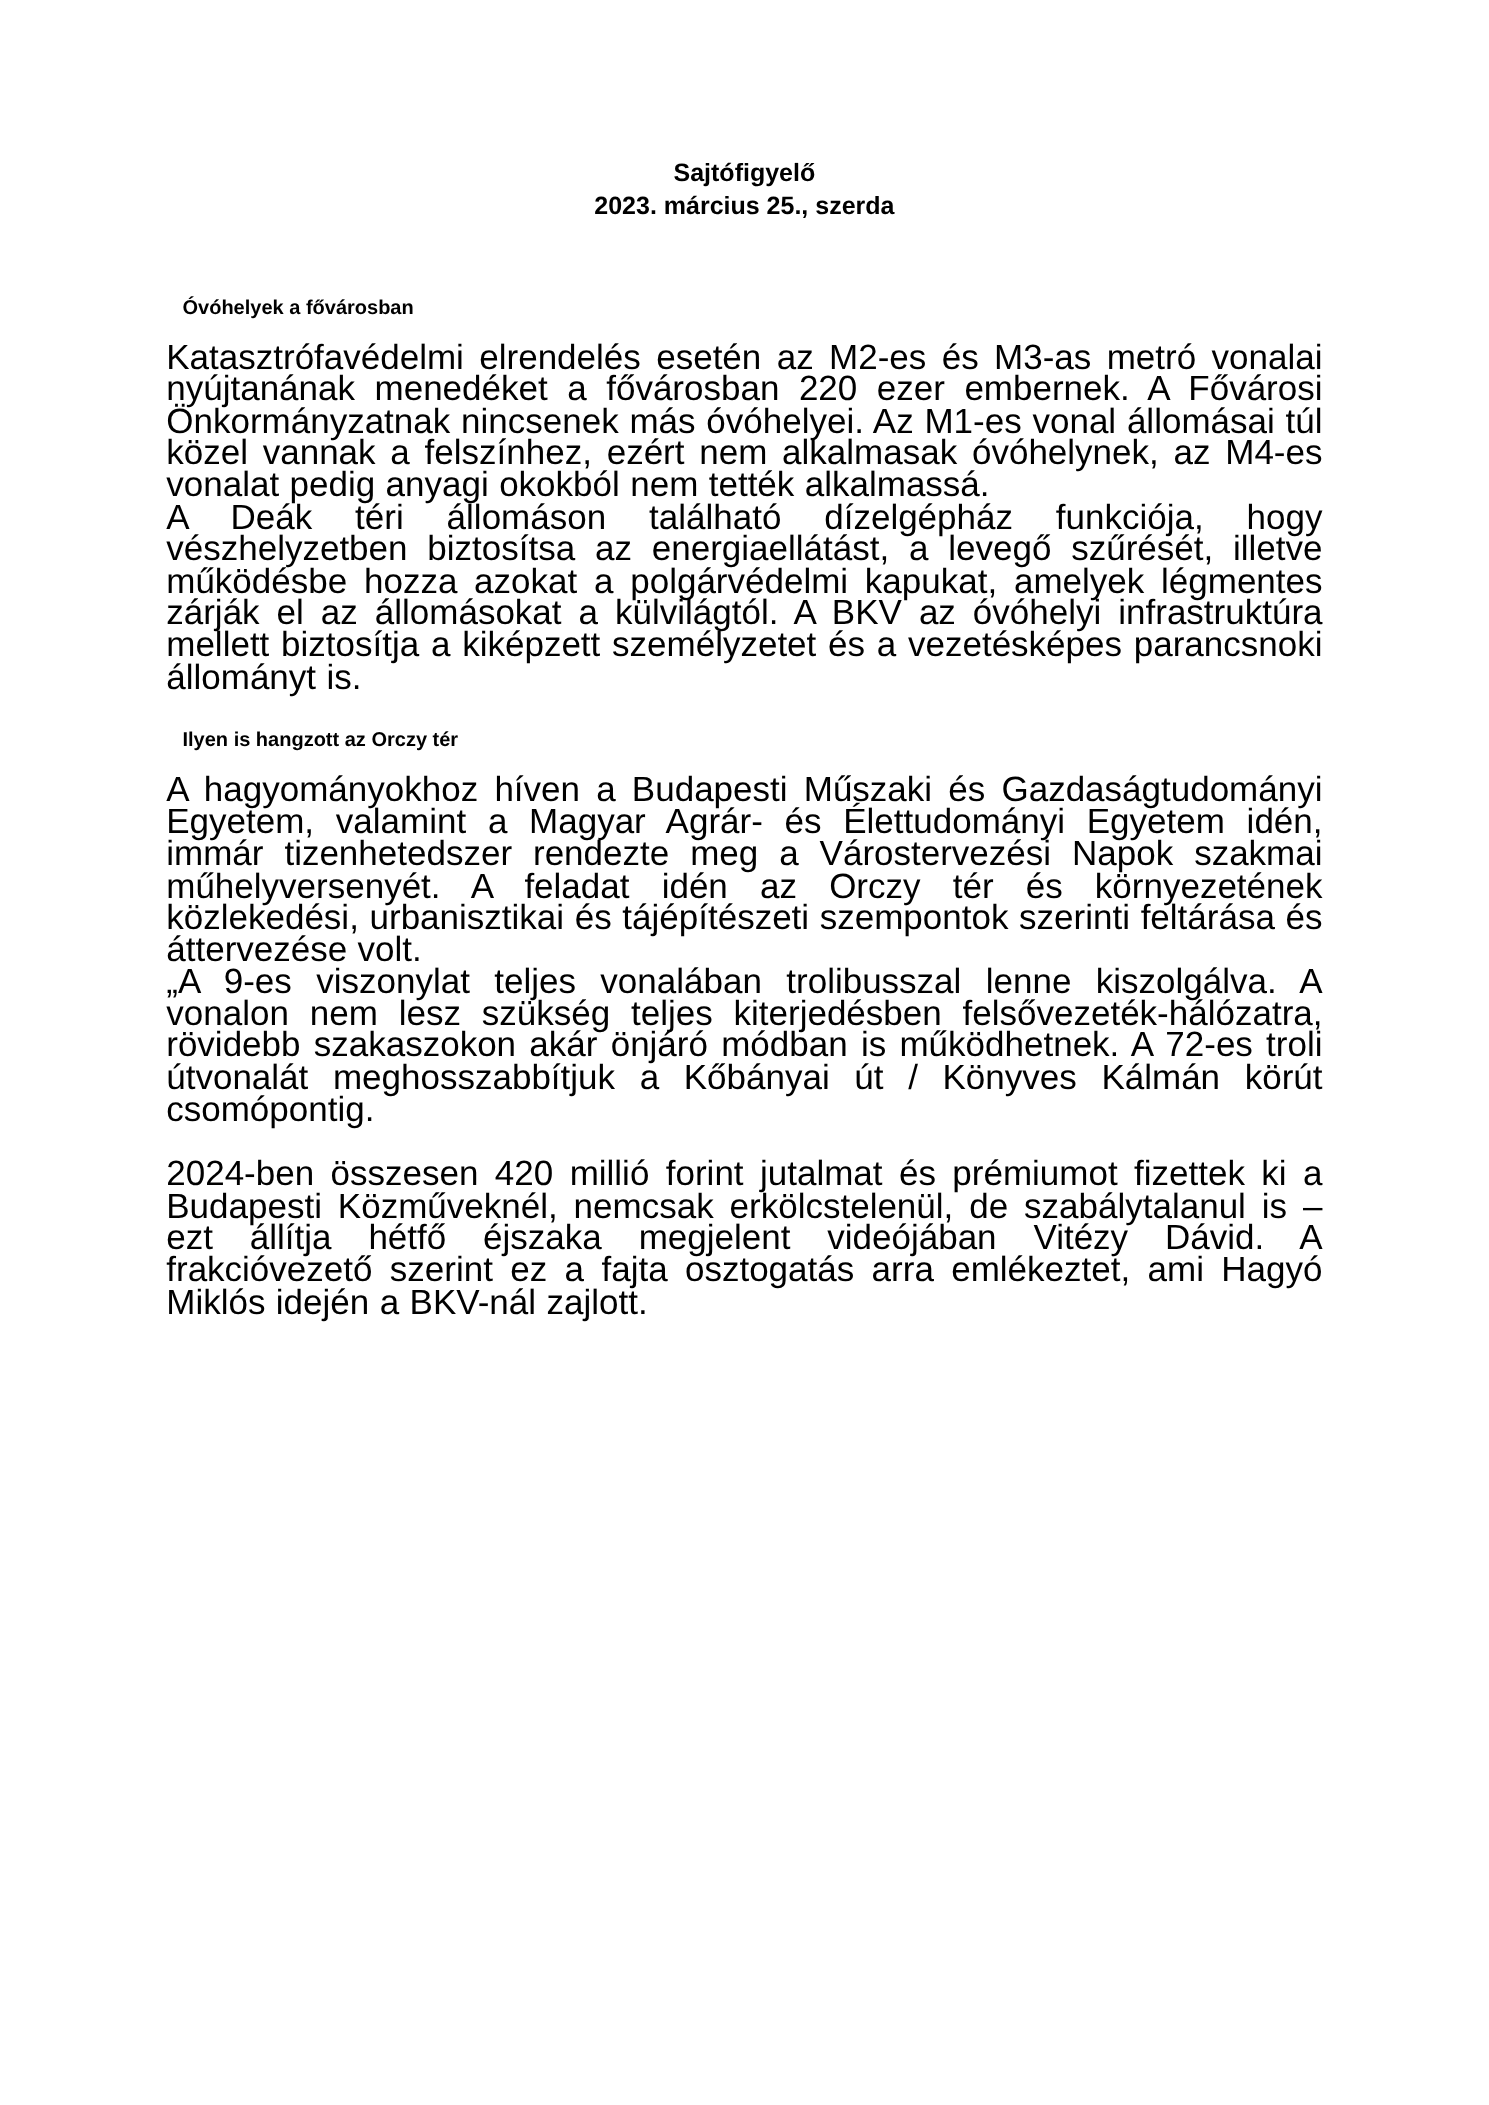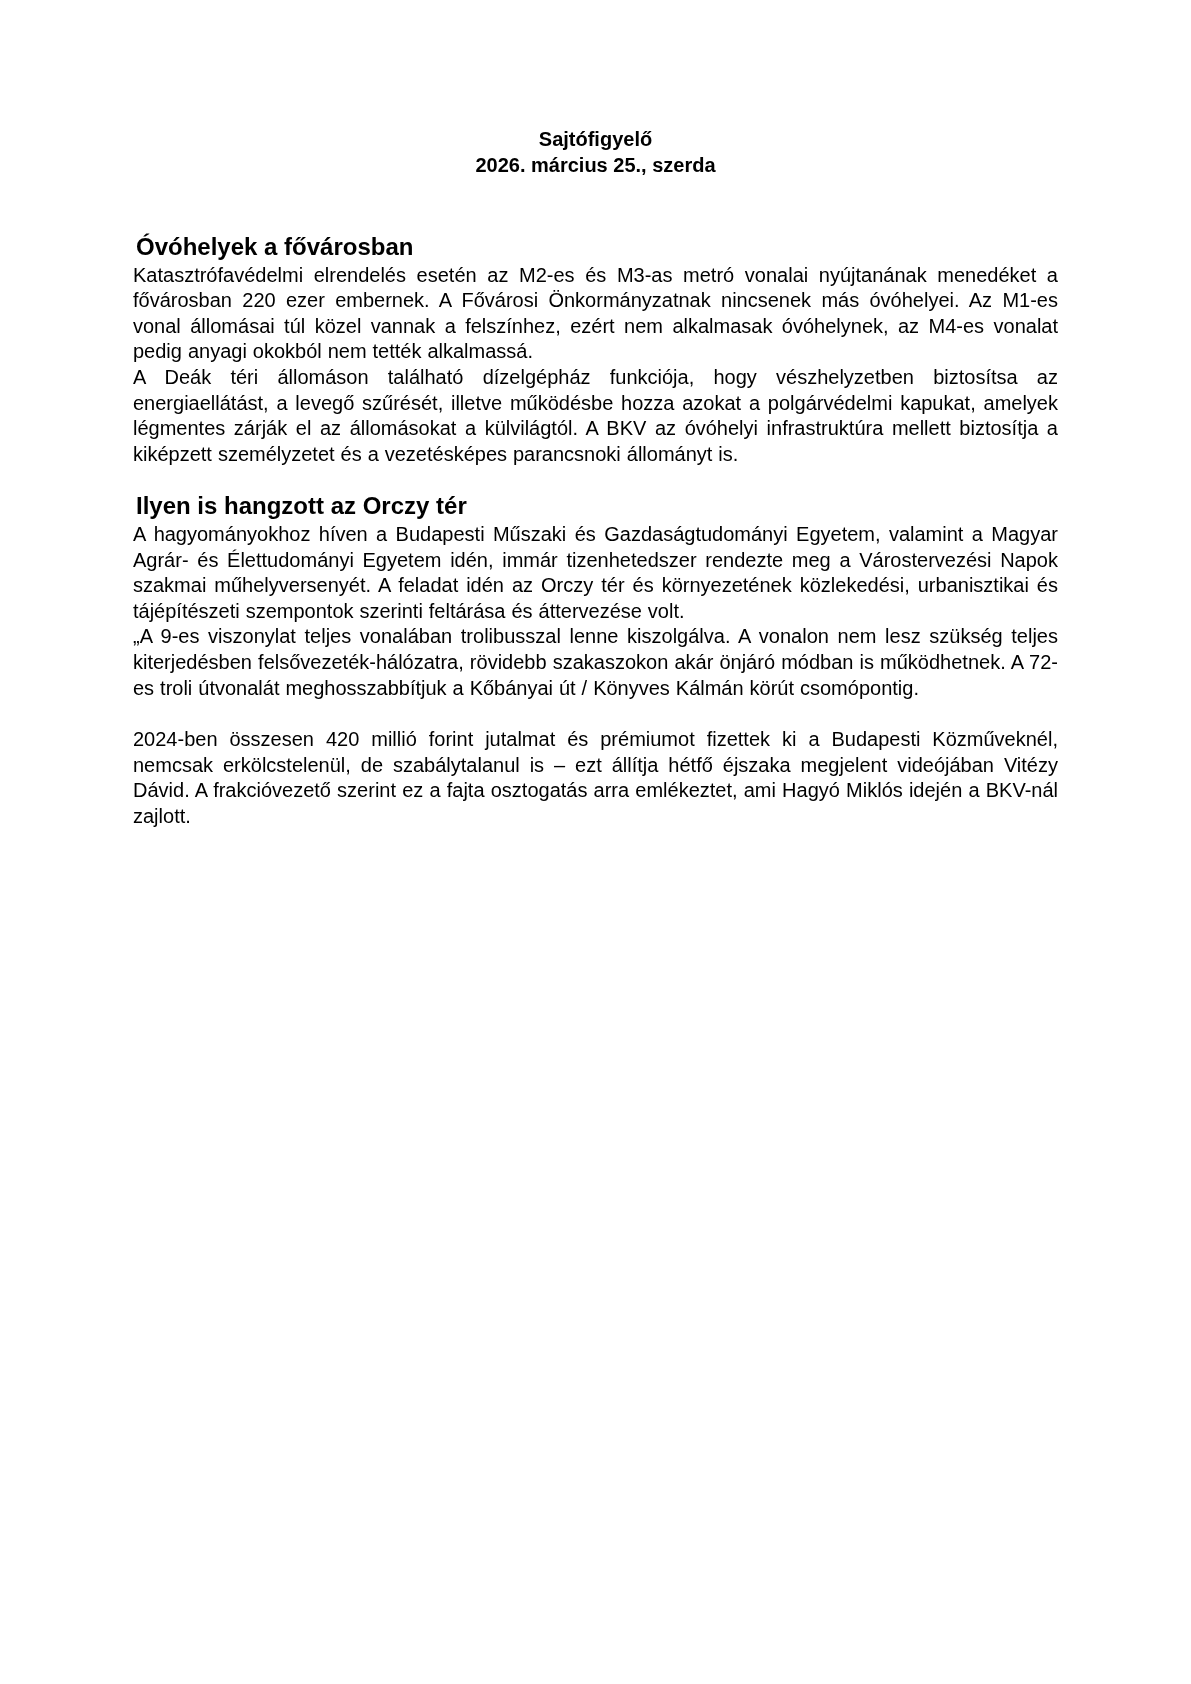--- a/index.html
+++ b/index.html
@@ -32,44 +32,44 @@
   .doc-title, .doc-date {
     display: block;
   }
   .section {
     margin-top: 26px;
   }
   .section:first-of-type {
     margin-top: 0;
   }
   .section-heading {
-    font-size: 24px;
+    font-size: 16px;
     line-height: 25.6px;
     font-weight: bold;
-    margin: 3px;
+    margin: 13px;
     text-align: left;
   }
   .section p {
-    font-size: 20px;
+    font-size: 28px;
     line-height: 25.6px;
     margin: 0;
     text-align: justify;
     text-justify: inter-word;
     hyphens: none;
     word-spacing: 0.02em;
   }
 </style>
 </head>
 <body>
 
 <div class="page">
 
   <div class="title-block">
     <span class="doc-title">Sajtófigyelő</span>
-    <span class="doc-date">2026. március 25., szerda</span>
+    <span class="doc-date">2023. március 25., szerda</span>
   </div>
 
   <div class="section">
     <h2 class="section-heading">Óvóhelyek a fővárosban</h2>
     <p>Katasztrófavédelmi elrendelés esetén az M2-es és M3-as metró vonalai nyújtanának menedéket a fővárosban 220 ezer embernek. A Fővárosi Önkormányzatnak nincsenek más óvóhelyei. Az M1-es vonal állomásai túl közel vannak a felszínhez, ezért nem alkalmasak óvóhelynek, az M4-es vonalat pedig anyagi okokból nem tették alkalmassá.</p>
     <p>A Deák téri állomáson található dízelgépház funkciója, hogy vészhelyzetben biztosítsa az energiaellátást, a levegő szűrését, illetve működésbe hozza azokat a polgárvédelmi kapukat, amelyek légmentes zárják el az állomásokat a külvilágtól. A BKV az óvóhelyi infrastruktúra mellett biztosítja a kiképzett személyzetet és a vezetésképes parancsnoki állományt is.</p>
   </div>
 
   <div class="section">
     <h2 class="section-heading">Ilyen is hangzott az Orczy tér</h2>

